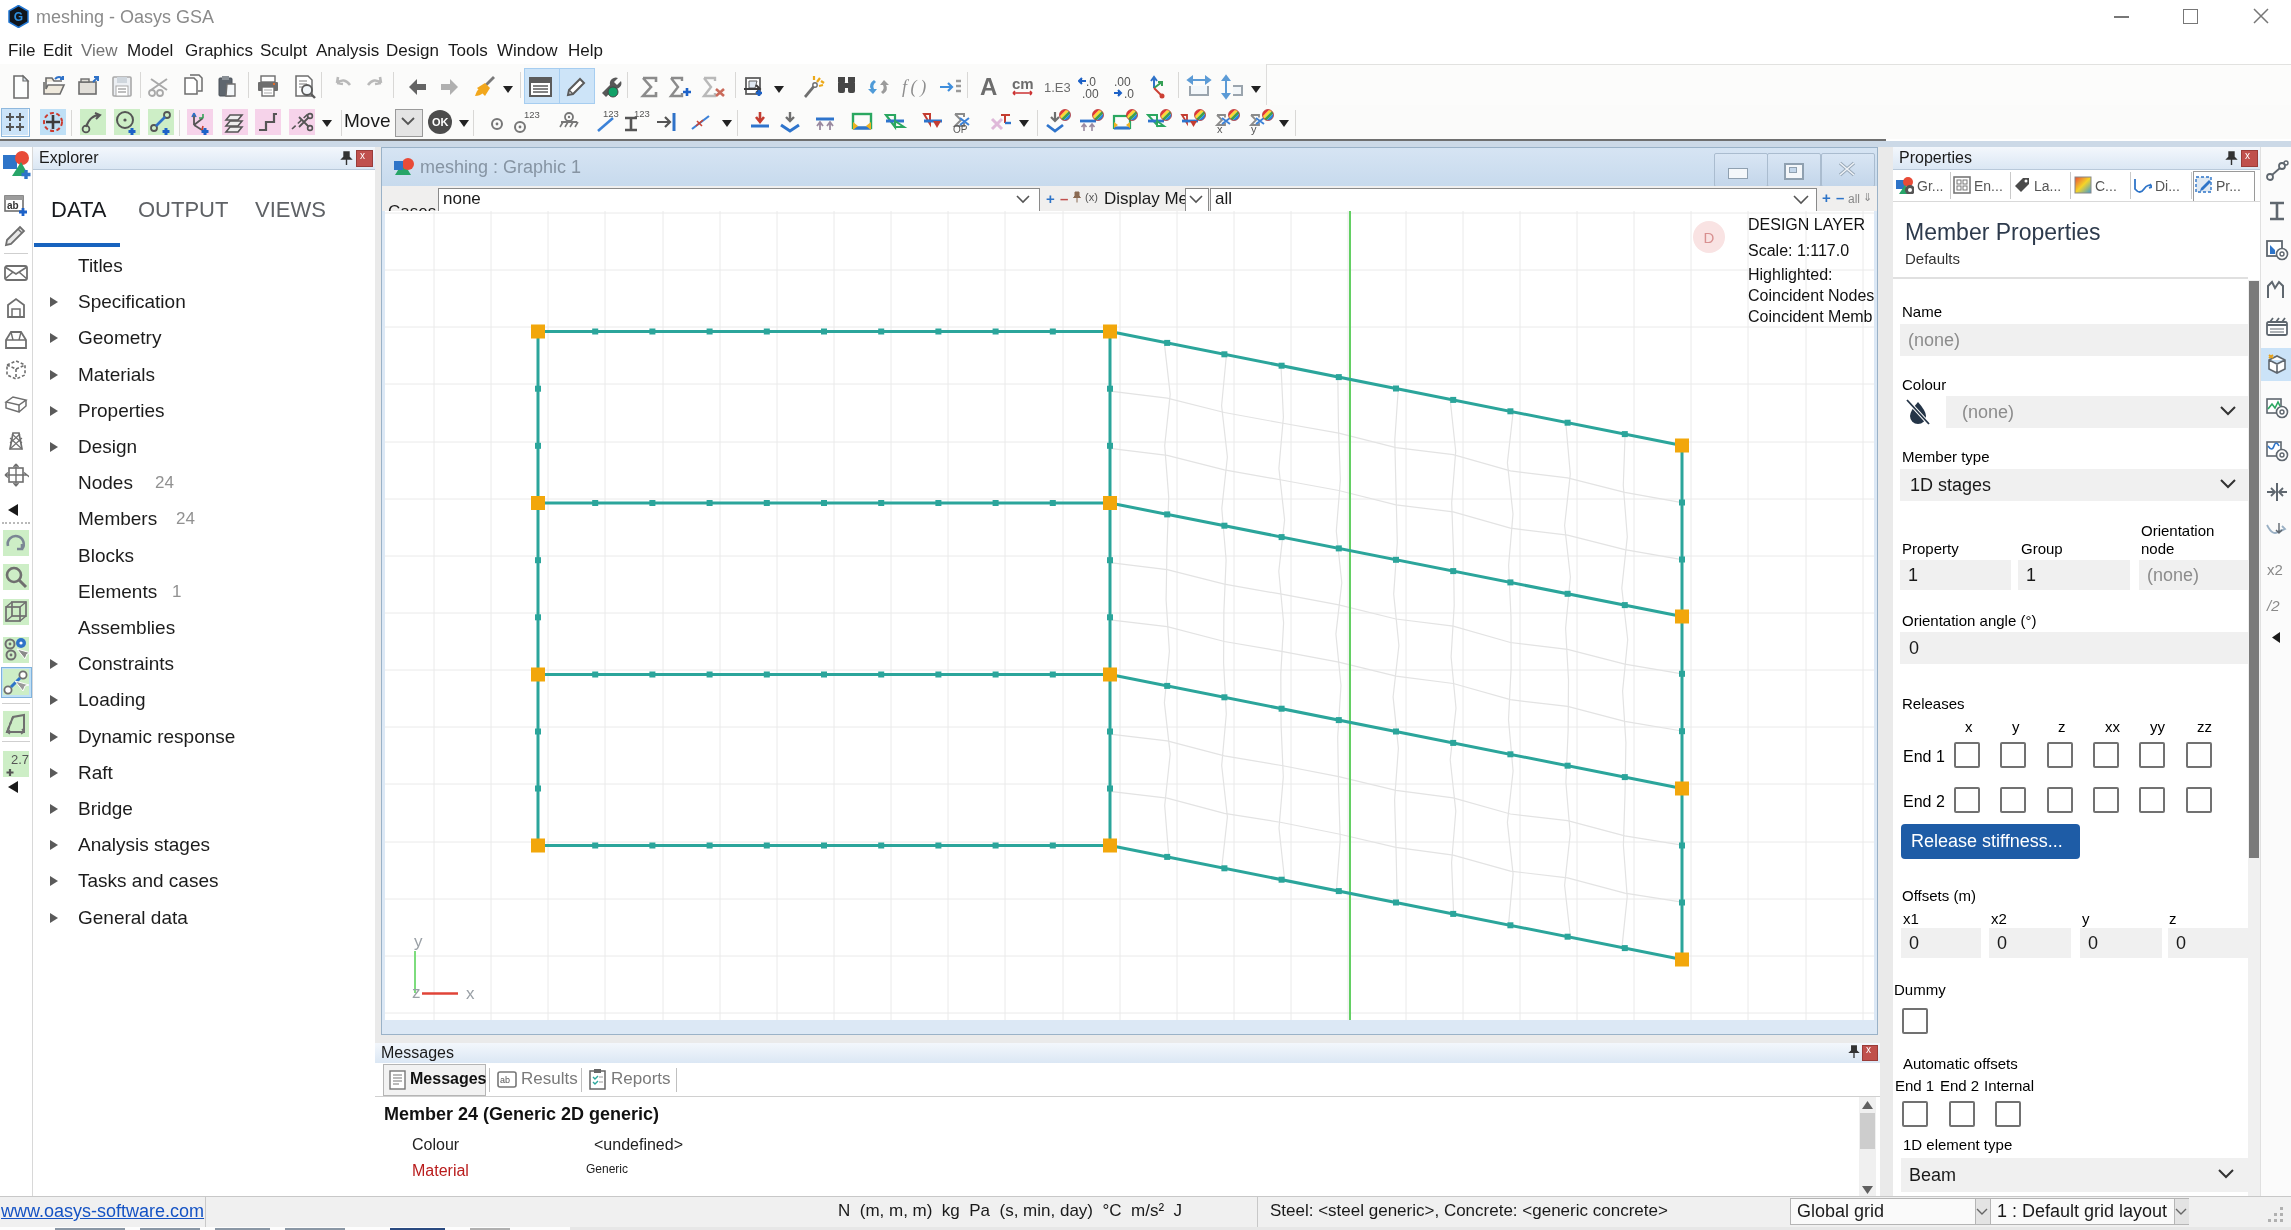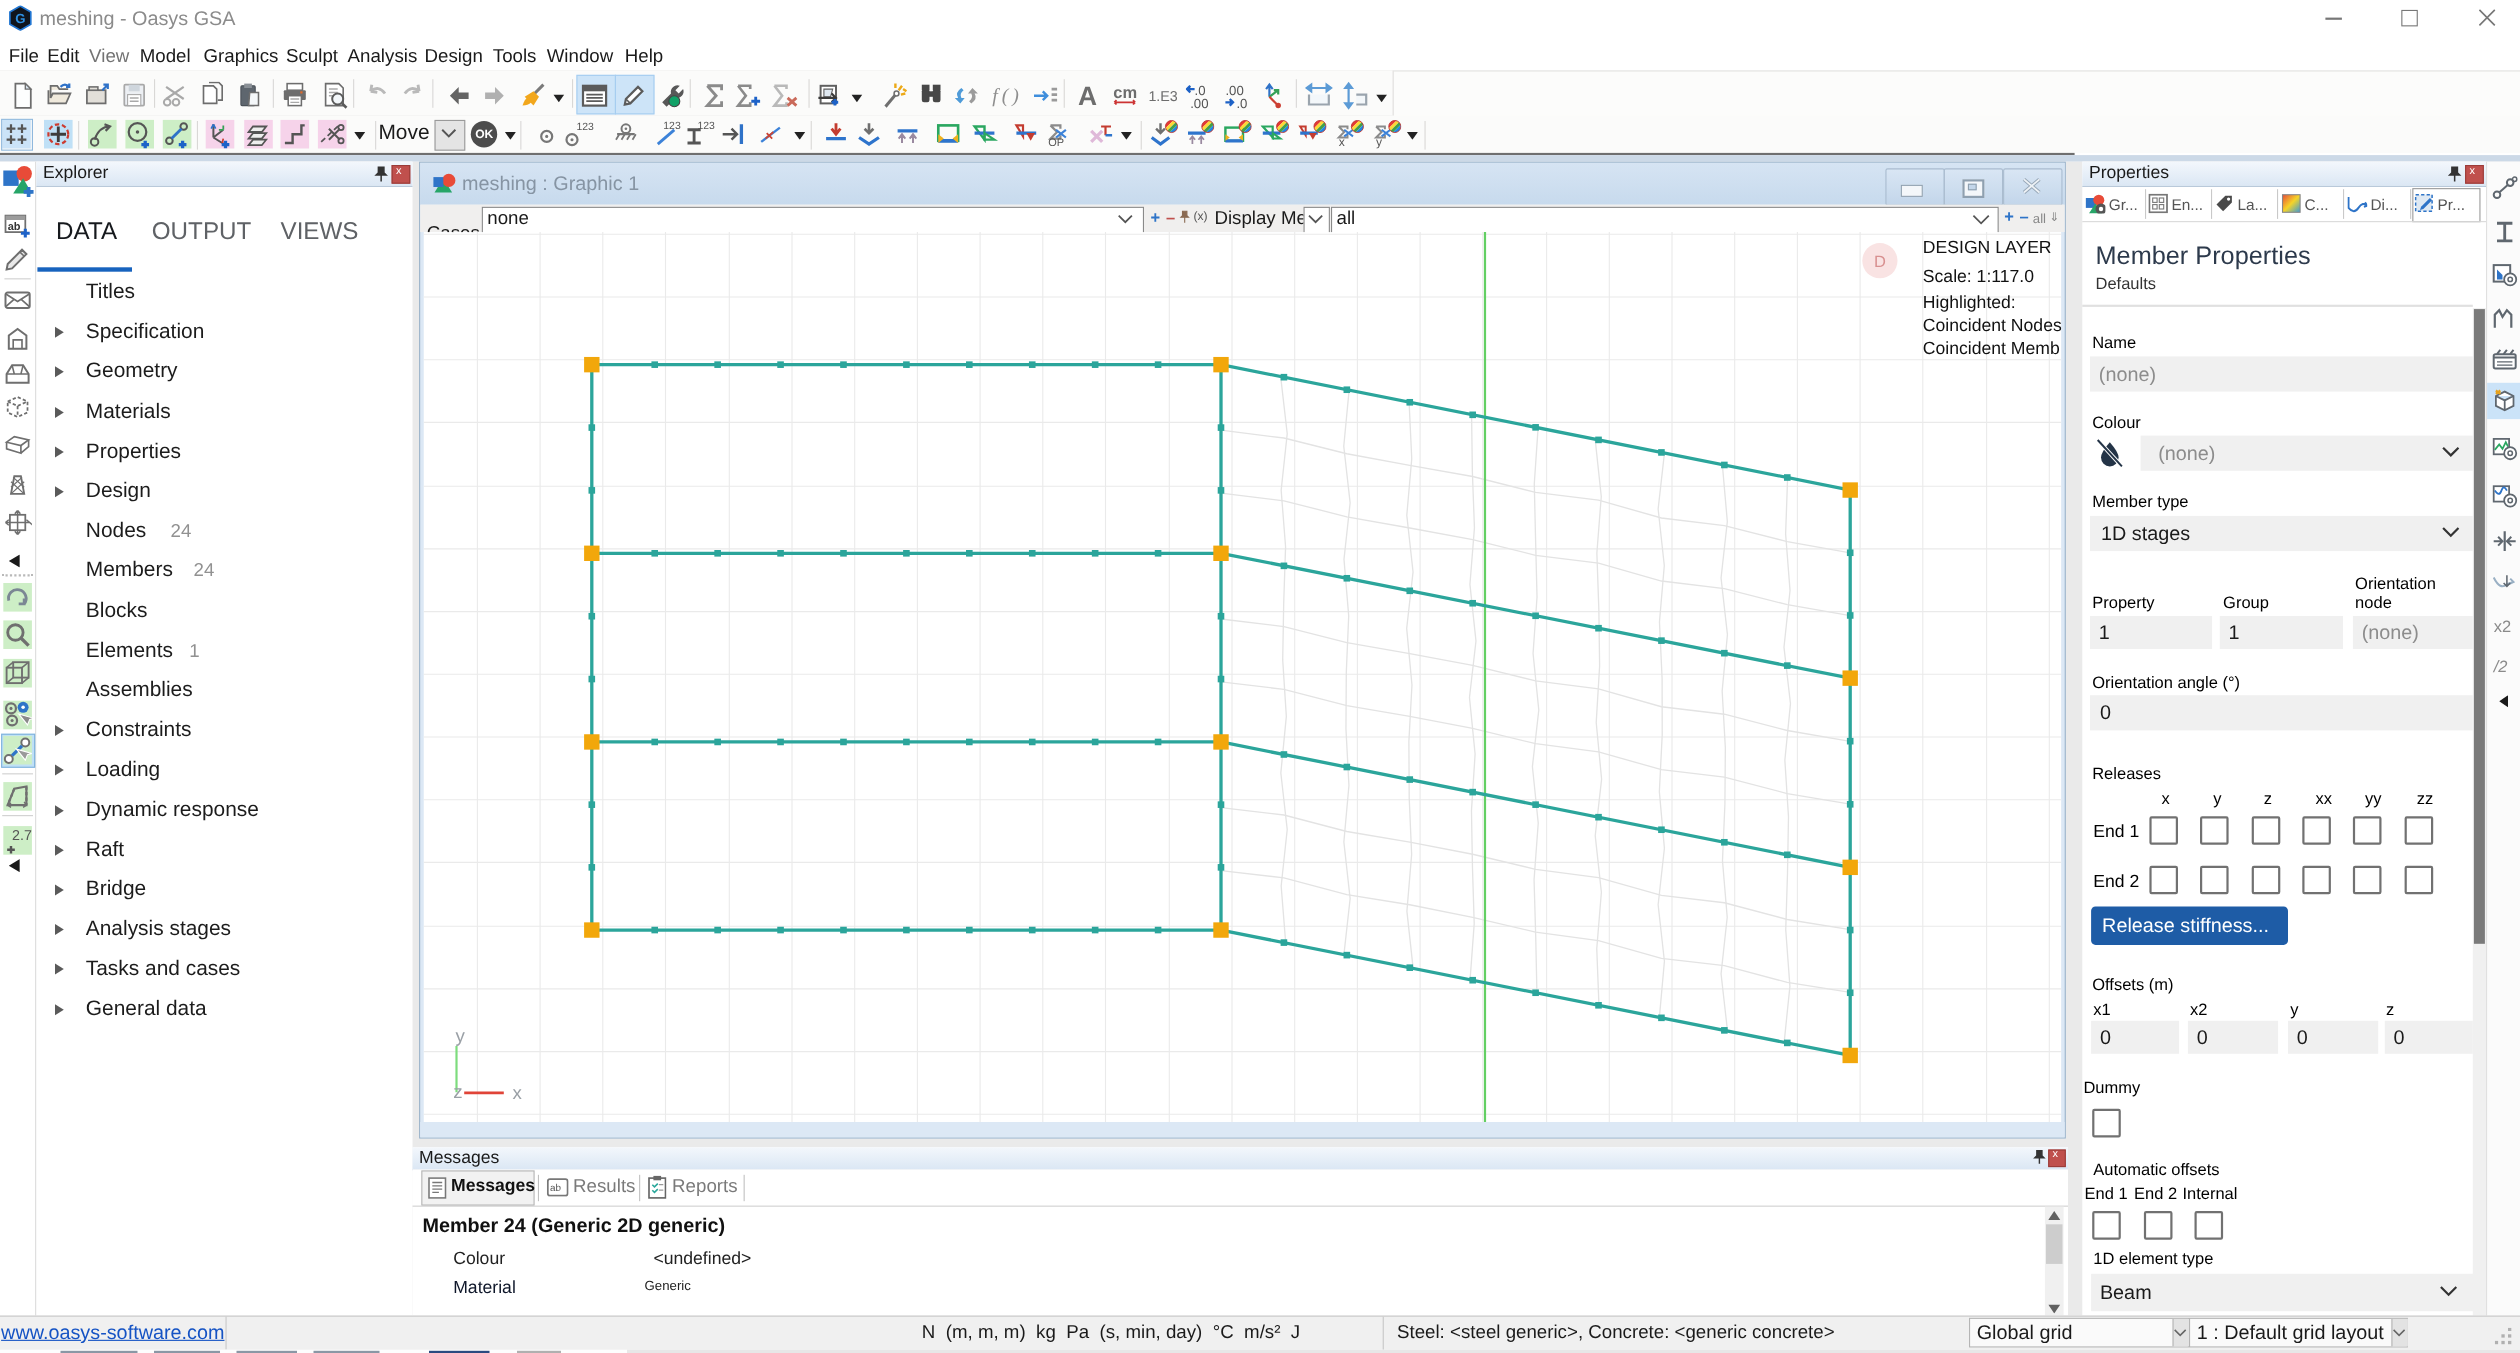--- a/index.html
+++ b/index.html
@@ -891,21 +891,21 @@
     <rect x="1" y="3" width="15" height="18" fill="#fff" stroke="#666" stroke-width="1.5"></rect>
     <rect x="5" y="1" width="7" height="4" fill="#666"></rect>
     <path d="M4,9 l2,2 3,-3 M4,14 l2,2 3,-3" stroke="#2aa79b" stroke-width="1.4" fill="none"></path>
     <path d="M10,9 h4 M10,14 h4" stroke="#999" stroke-width="1.2"></path>
   </svg>
 <div class="a" style="left:611px;top:1069px;font-size:17px;color:#7a7a7a;">Reports</div>
 <div class="a" style="left:676px;top:1068px;width:1px;height:24px;background:#c0c0c0;"></div>
 <div class="a" style="left:384px;top:1104px;font-size:18px;font-weight:bold;color:#111;">Member 24 (Generic 2D generic)</div>
 <div class="a" style="left:412px;top:1136px;font-size:16px;color:#222;">Colour</div>
 <div class="a" style="left:594px;top:1136px;font-size:16px;color:#222;">&lt;undefined&gt;</div>
-<div class="a" style="left:412px;top:1162px;font-size:16px;color:#0f172a;">Material</div>
+<div class="a" style="left:412px;top:1162px;font-size:16px;color:#b91c1c;">Material</div>
 <div class="a" style="left:586px;top:1162px;font-size:12px;color:#222;">Generic</div>
 <div class="a" style="left:1859px;top:1097px;width:17px;height:99px;background:#f0f0f0;"></div>
 <svg class="a" style="left:1862px;top:1101px" width="11" height="8">
     <path d="M5.5,0 L11,8 L0,8 z" fill="#606060"></path>
   </svg>
 <div class="a" style="left:1860px;top:1113px;width:15px;height:36px;background:#cdcdcd;"></div>
 <svg class="a" style="left:1862px;top:1186px" width="11" height="8">
     <path d="M0,0 L11,0 L5.5,8 z" fill="#606060"></path>
   </svg>
 <div class="a" style="left:1893px;top:147px;width:367px;height:1049px;background:#fff;"></div>

